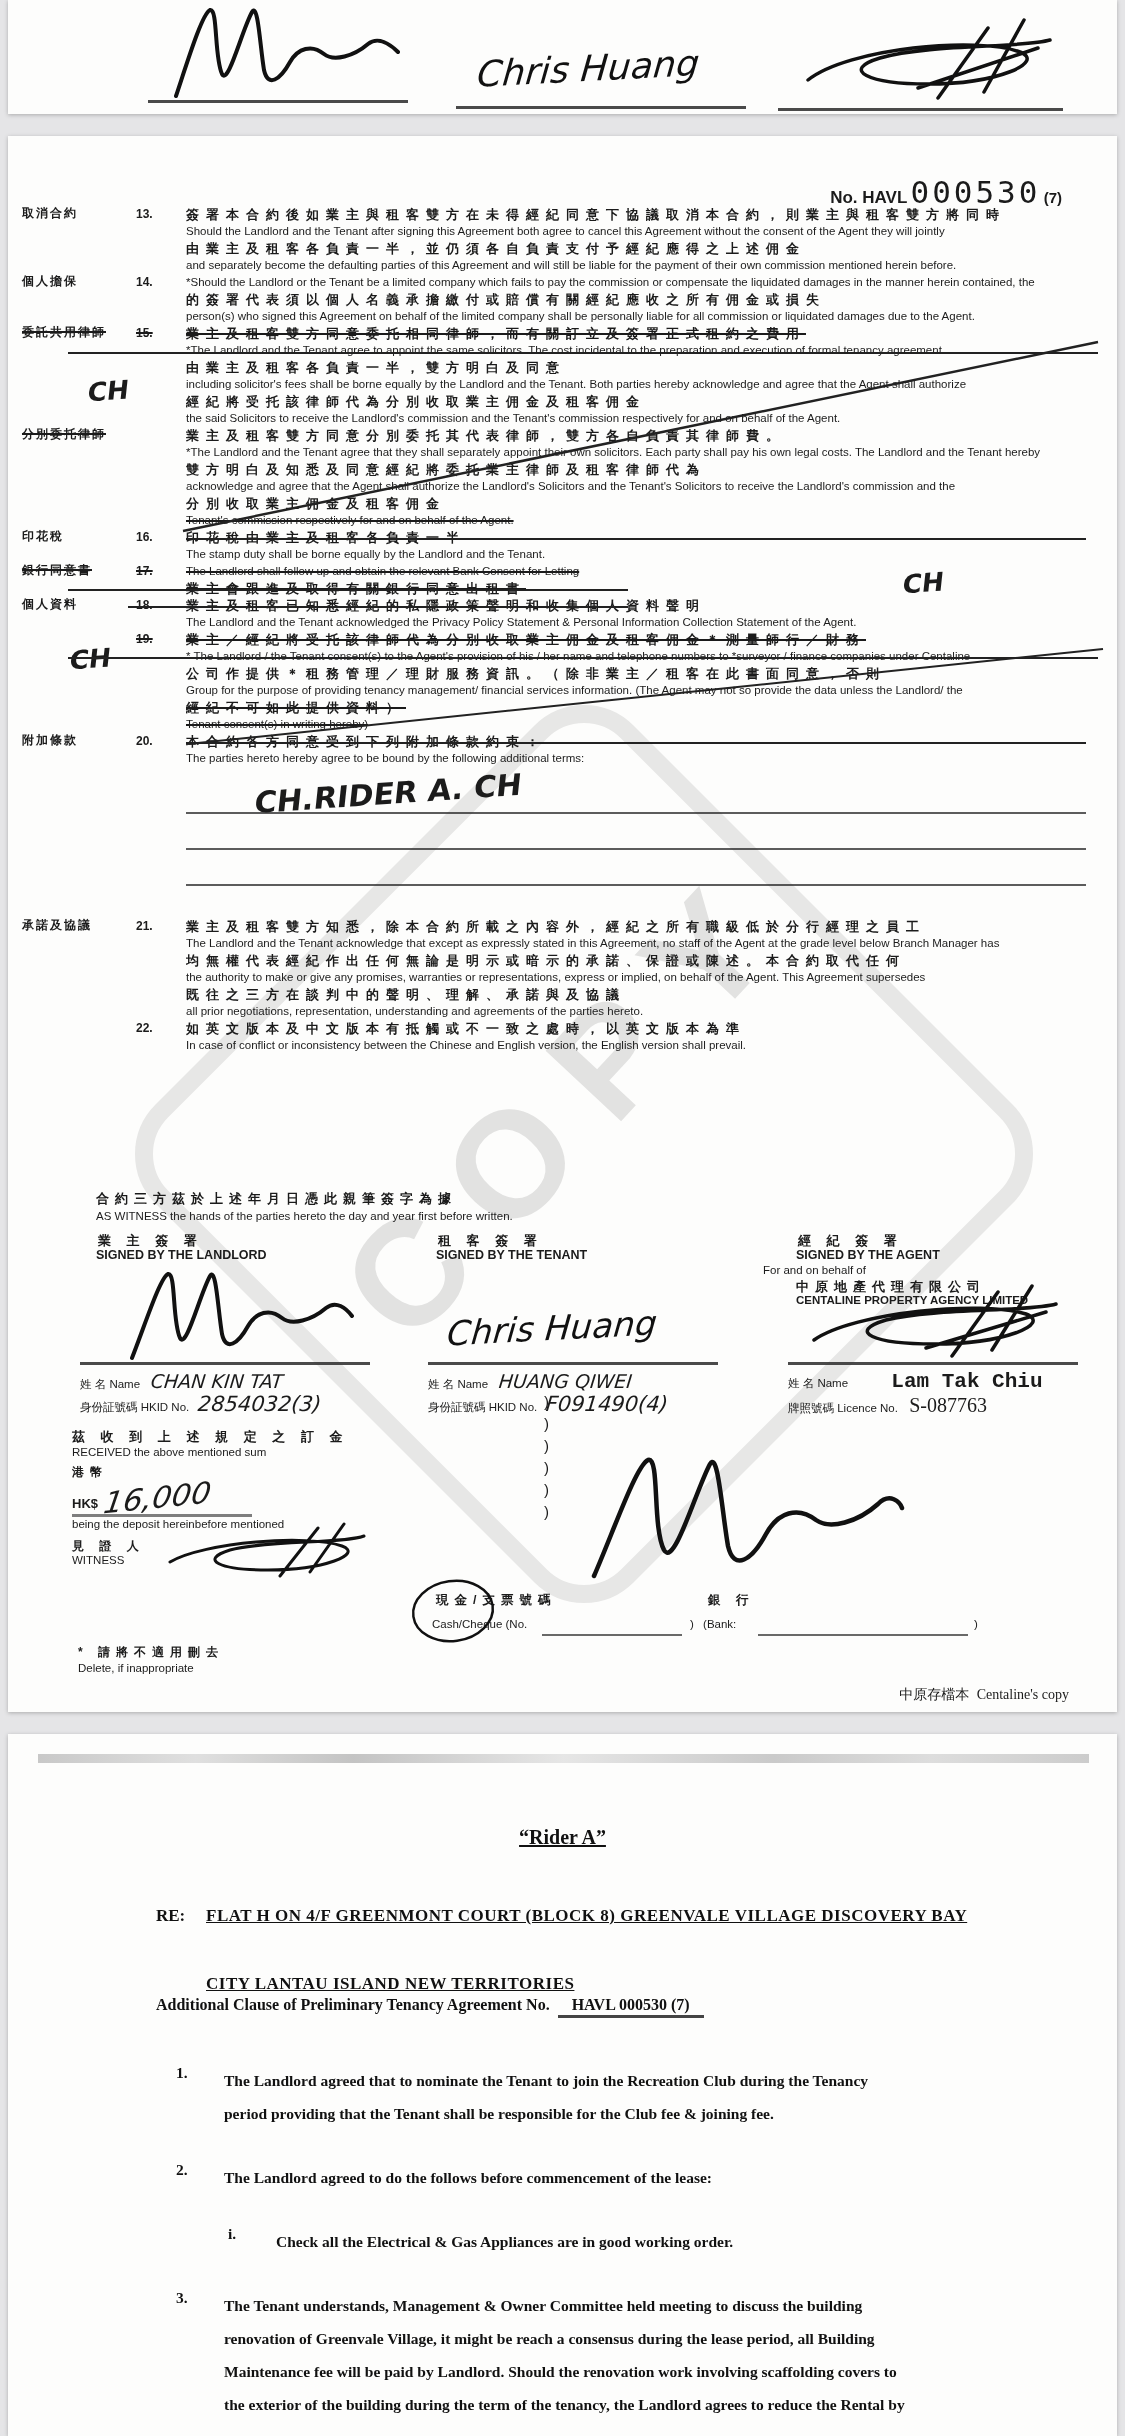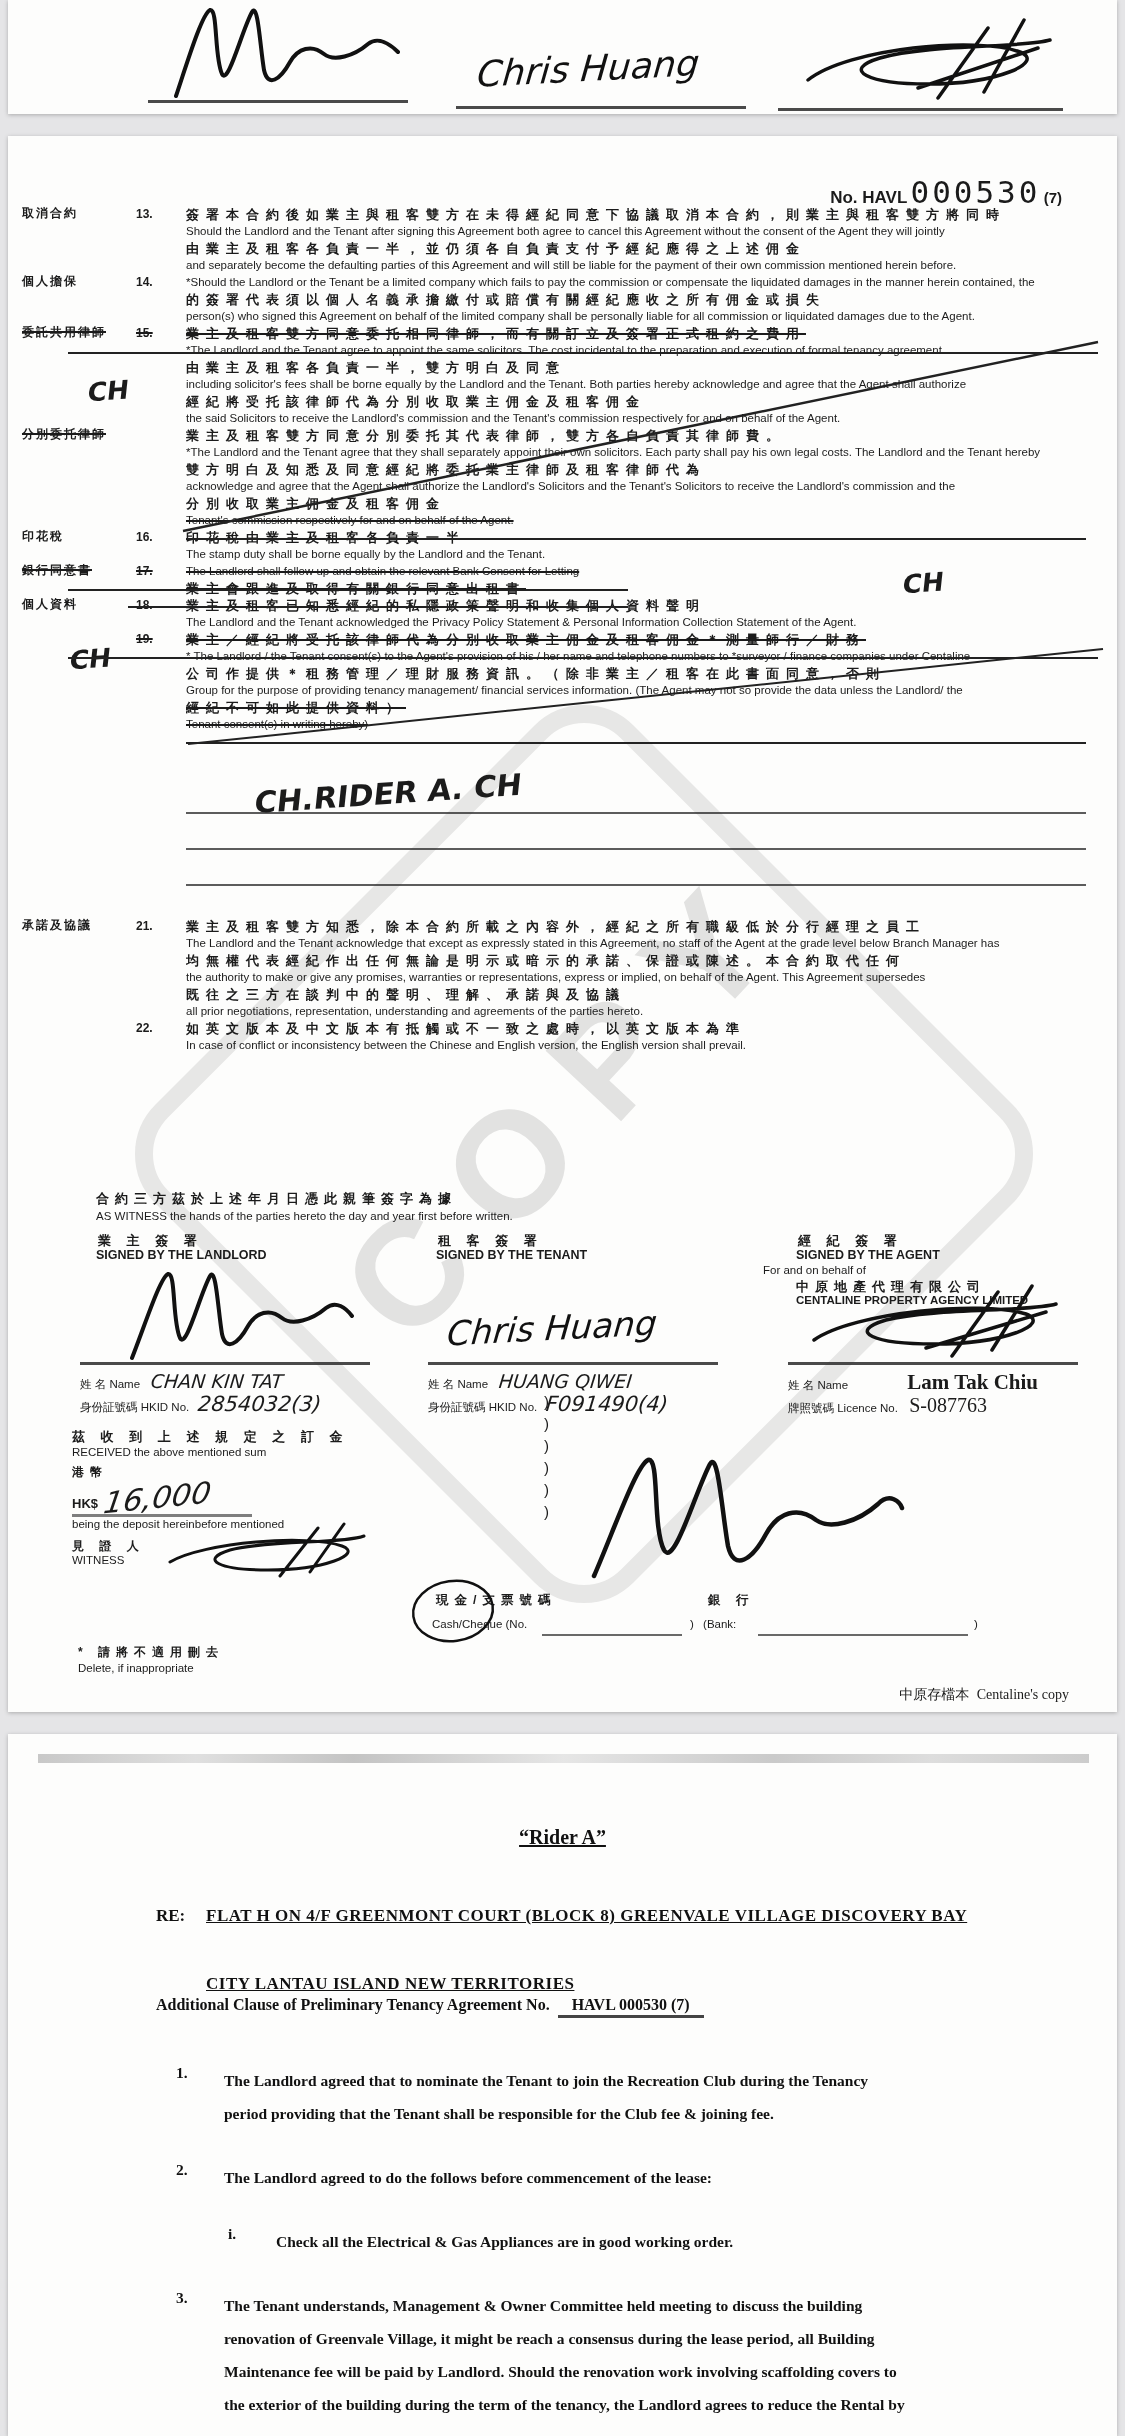--- a/index.html
+++ b/index.html
@@ -137,20 +137,26 @@
       <div class="clause">
         <span class="margin"></span>
         <span class="num struck">19.</span>
         <div class="line cn struck">業主／經紀將受托該律師代為分別收取業主佣金及租客佣金＊測量師行／財務</div>
         <div class="line en">* The Landlord / the Tenant consent(s) to the Agent's provision of his / her name and telephone numbers to *surveyor / finance companies under Centaline</div>
         <div class="line cn">公司作提供＊租務管理／理財服務資訊。（除非業主／租客在此書面同意，否則</div>
         <div class="line en">Group for the purpose of providing tenancy management/ financial services information. (The Agent may not so provide the data unless the Landlord/ the</div>
         <div class="line cn struck">經紀不可如此提供資料）</div>
         <div class="line en struck">Tenant consent(s) in writing hereby)</div>
       </div>
+      <div class="clause">
+        <span class="margin">附加條款</span>
+        <span class="num">20.</span>
+        <div class="line cn">本合約各方同意受到下列附加條款約束：</div>
+        <div class="line en">The parties hereto hereby agree to be bound by the following additional terms:</div>
+      </div>
     </div>
 
   <div class="chmark" style="left:248px;top:640px;font-size:30px;">CH.RIDER A.  CH</div>
   <div class="addline" style="left:178px;width:900px;top:676px;"></div>
   <div class="addline" style="left:178px;width:900px;top:712px;"></div>
   <div class="addline" style="left:178px;width:900px;top:748px;"></div>
 
   <div class="clauses" id="clausesB">
       <div class="clause">
         <span class="margin">承諾及協議</span>
@@ -224,21 +230,21 @@
   <div class="abs small" style="left:420px;top:1234px;">
     <span>姓 名 Name</span>
     <span class="handname" style="display:inline-block;margin-left:8px;font-size:19px;">HUANG QIWEI</span>
   </div>
   <div class="abs small" style="left:420px;top:1256px;">
     <span>身份証號碼 HKID No.</span>
     <span class="handname" style="display:inline-block;margin-left:6px;font-size:21px;">F091490(4)</span>
   </div>
   <div class="abs small" style="left:780px;top:1234px;">
     <span>姓 名 Name</span>
-    <span style="display:inline-block;margin-left:56px;font-family:Liberation Serif, serif;font-weight:bold;font-size:21px;">Lam Tak Chiu</span>
+    <span style="display:inline-block;margin-left:40px;font-family:Liberation Mono, monospace;font-weight:bold;font-size:21px;">Lam Tak Chiu</span>
   </div>
   <div class="abs small" style="left:780px;top:1258px;">
     <span>牌照號碼 Licence No.</span>
     <span style="display:inline-block;margin-left:8px;font-family:'Liberation Serif',serif;font-size:20px;">S-087763</span>
   </div>
 
   <div class="abs cnl" style="left:64px;top:1292px;">茲 收 到 上 述 規 定 之 訂 金</div>
   <div class="abs small" style="left:64px;top:1310px;">RECEIVED the above mentioned sum</div>
   <div class="abs cnl" style="left:64px;top:1328px;font-size:12px;">港幣</div>
   <div class="abs" style="left:64px;top:1344px;">

